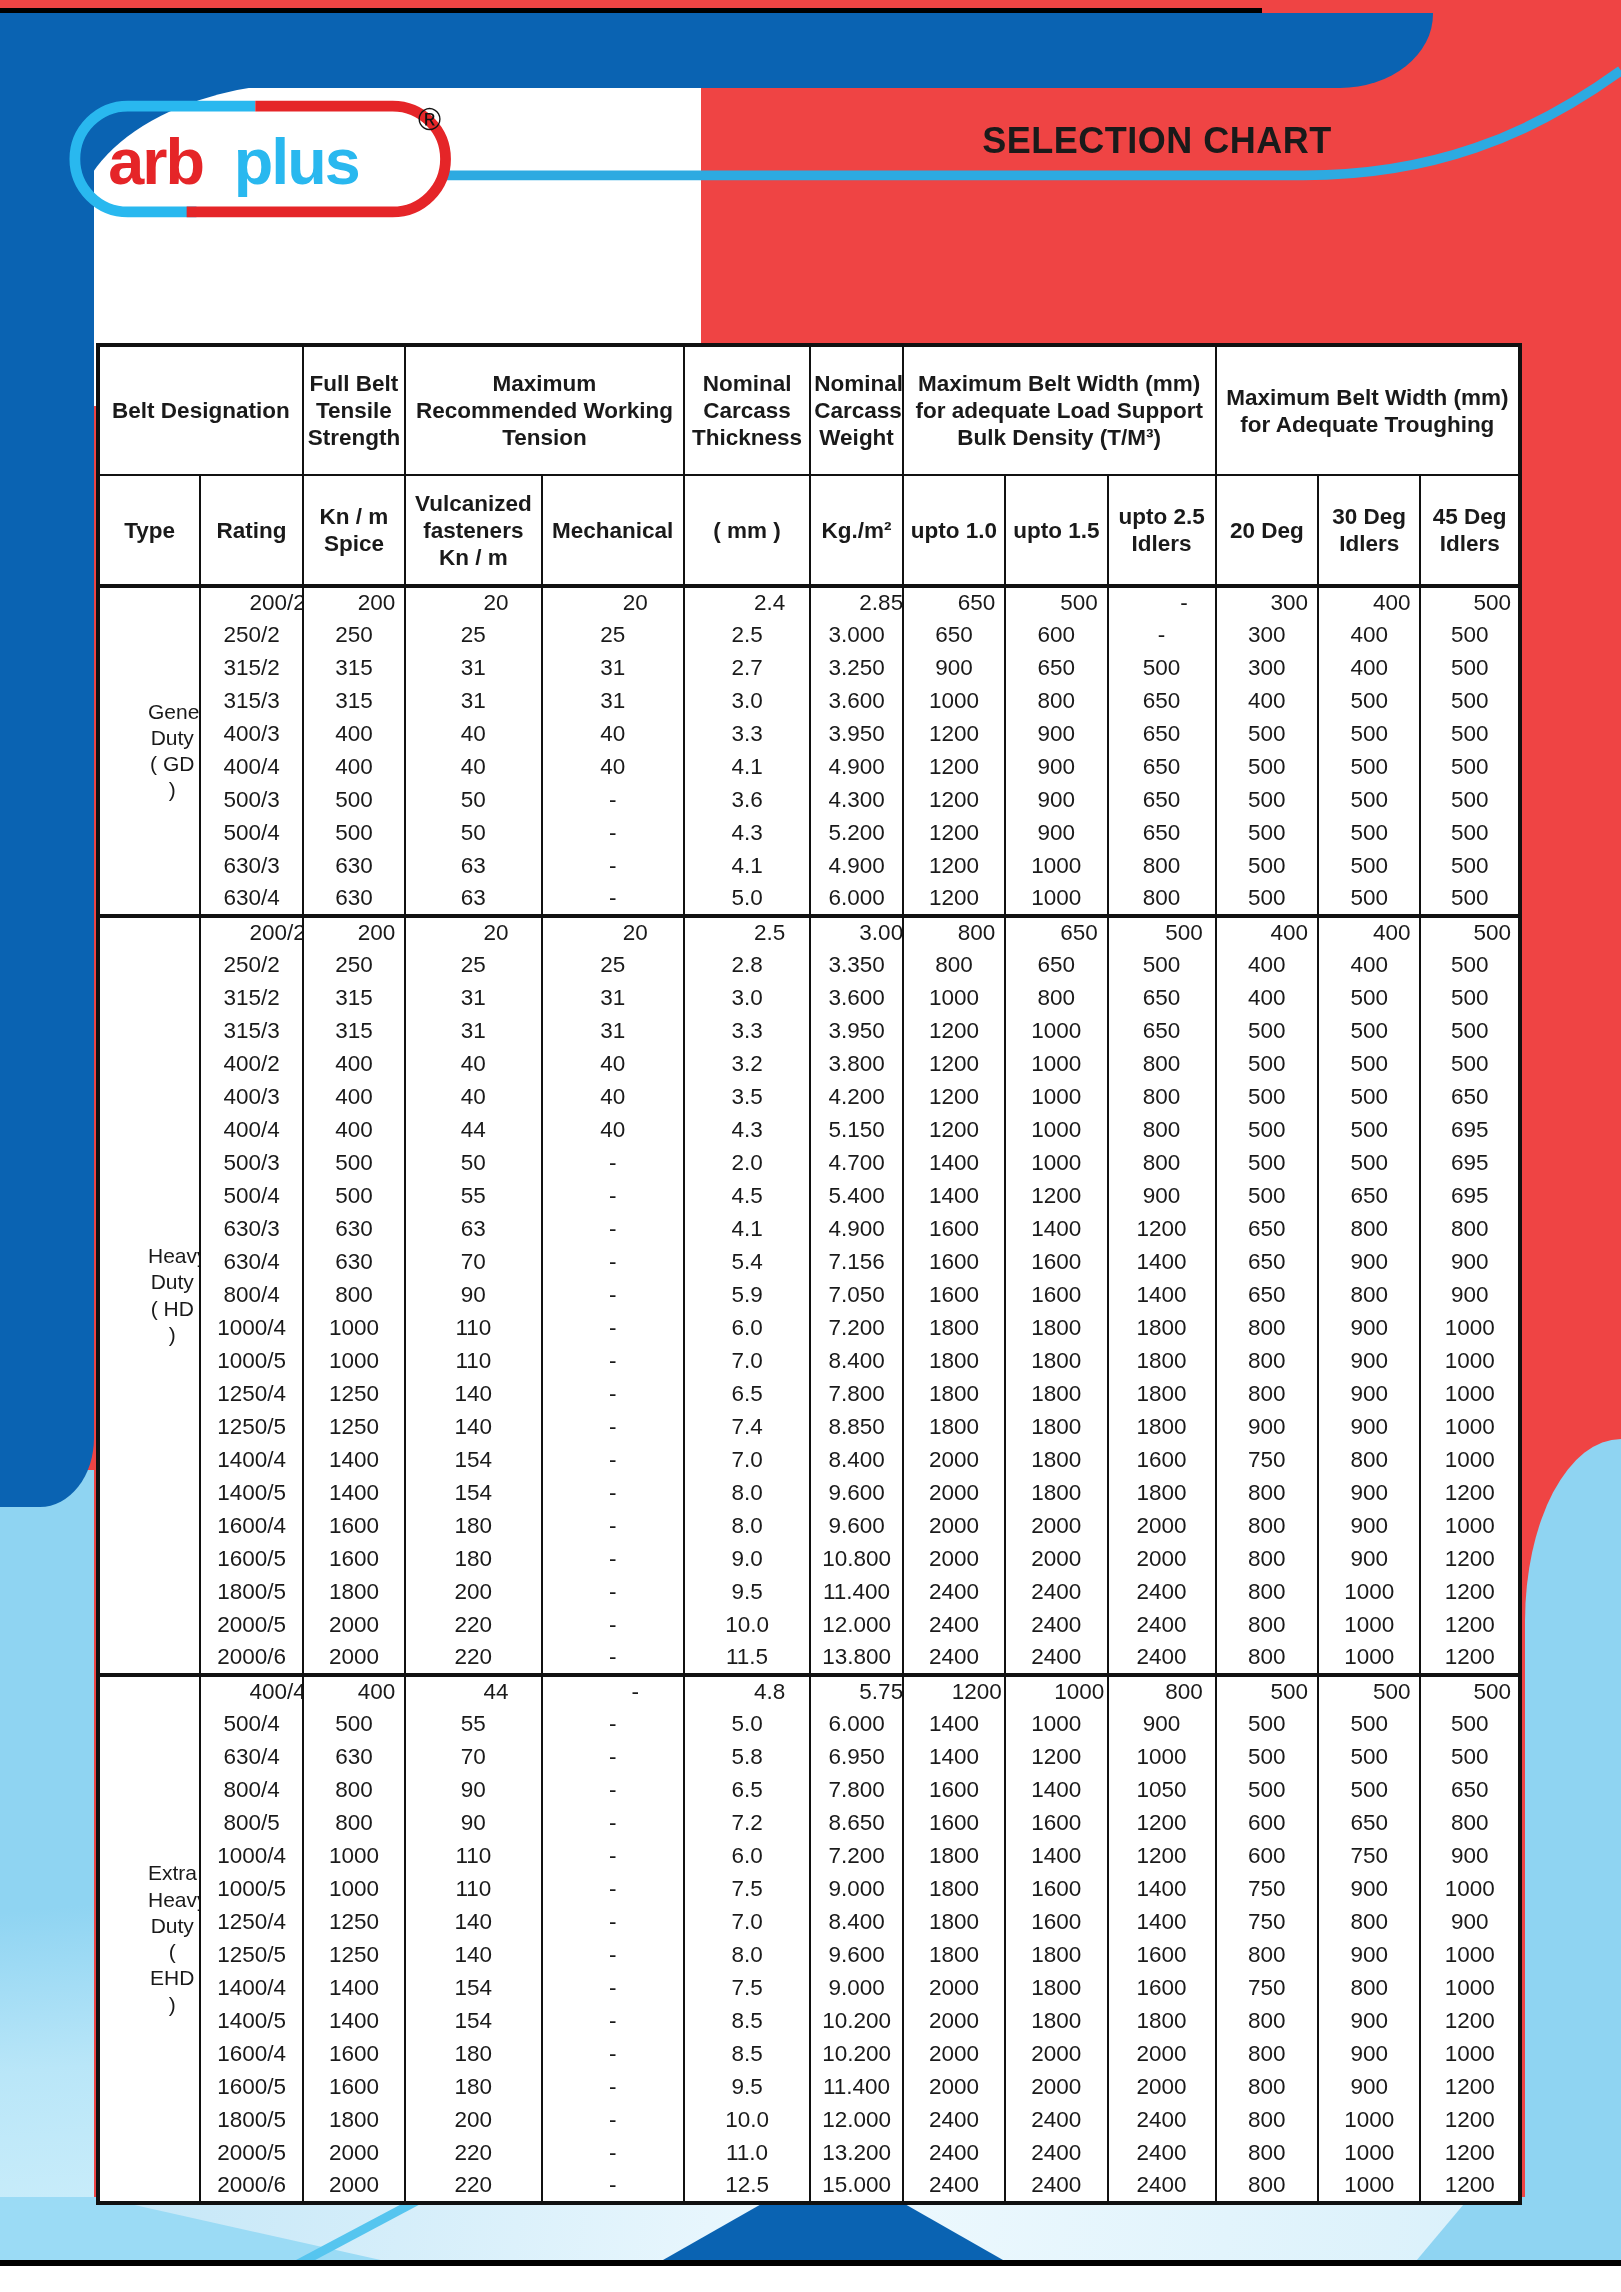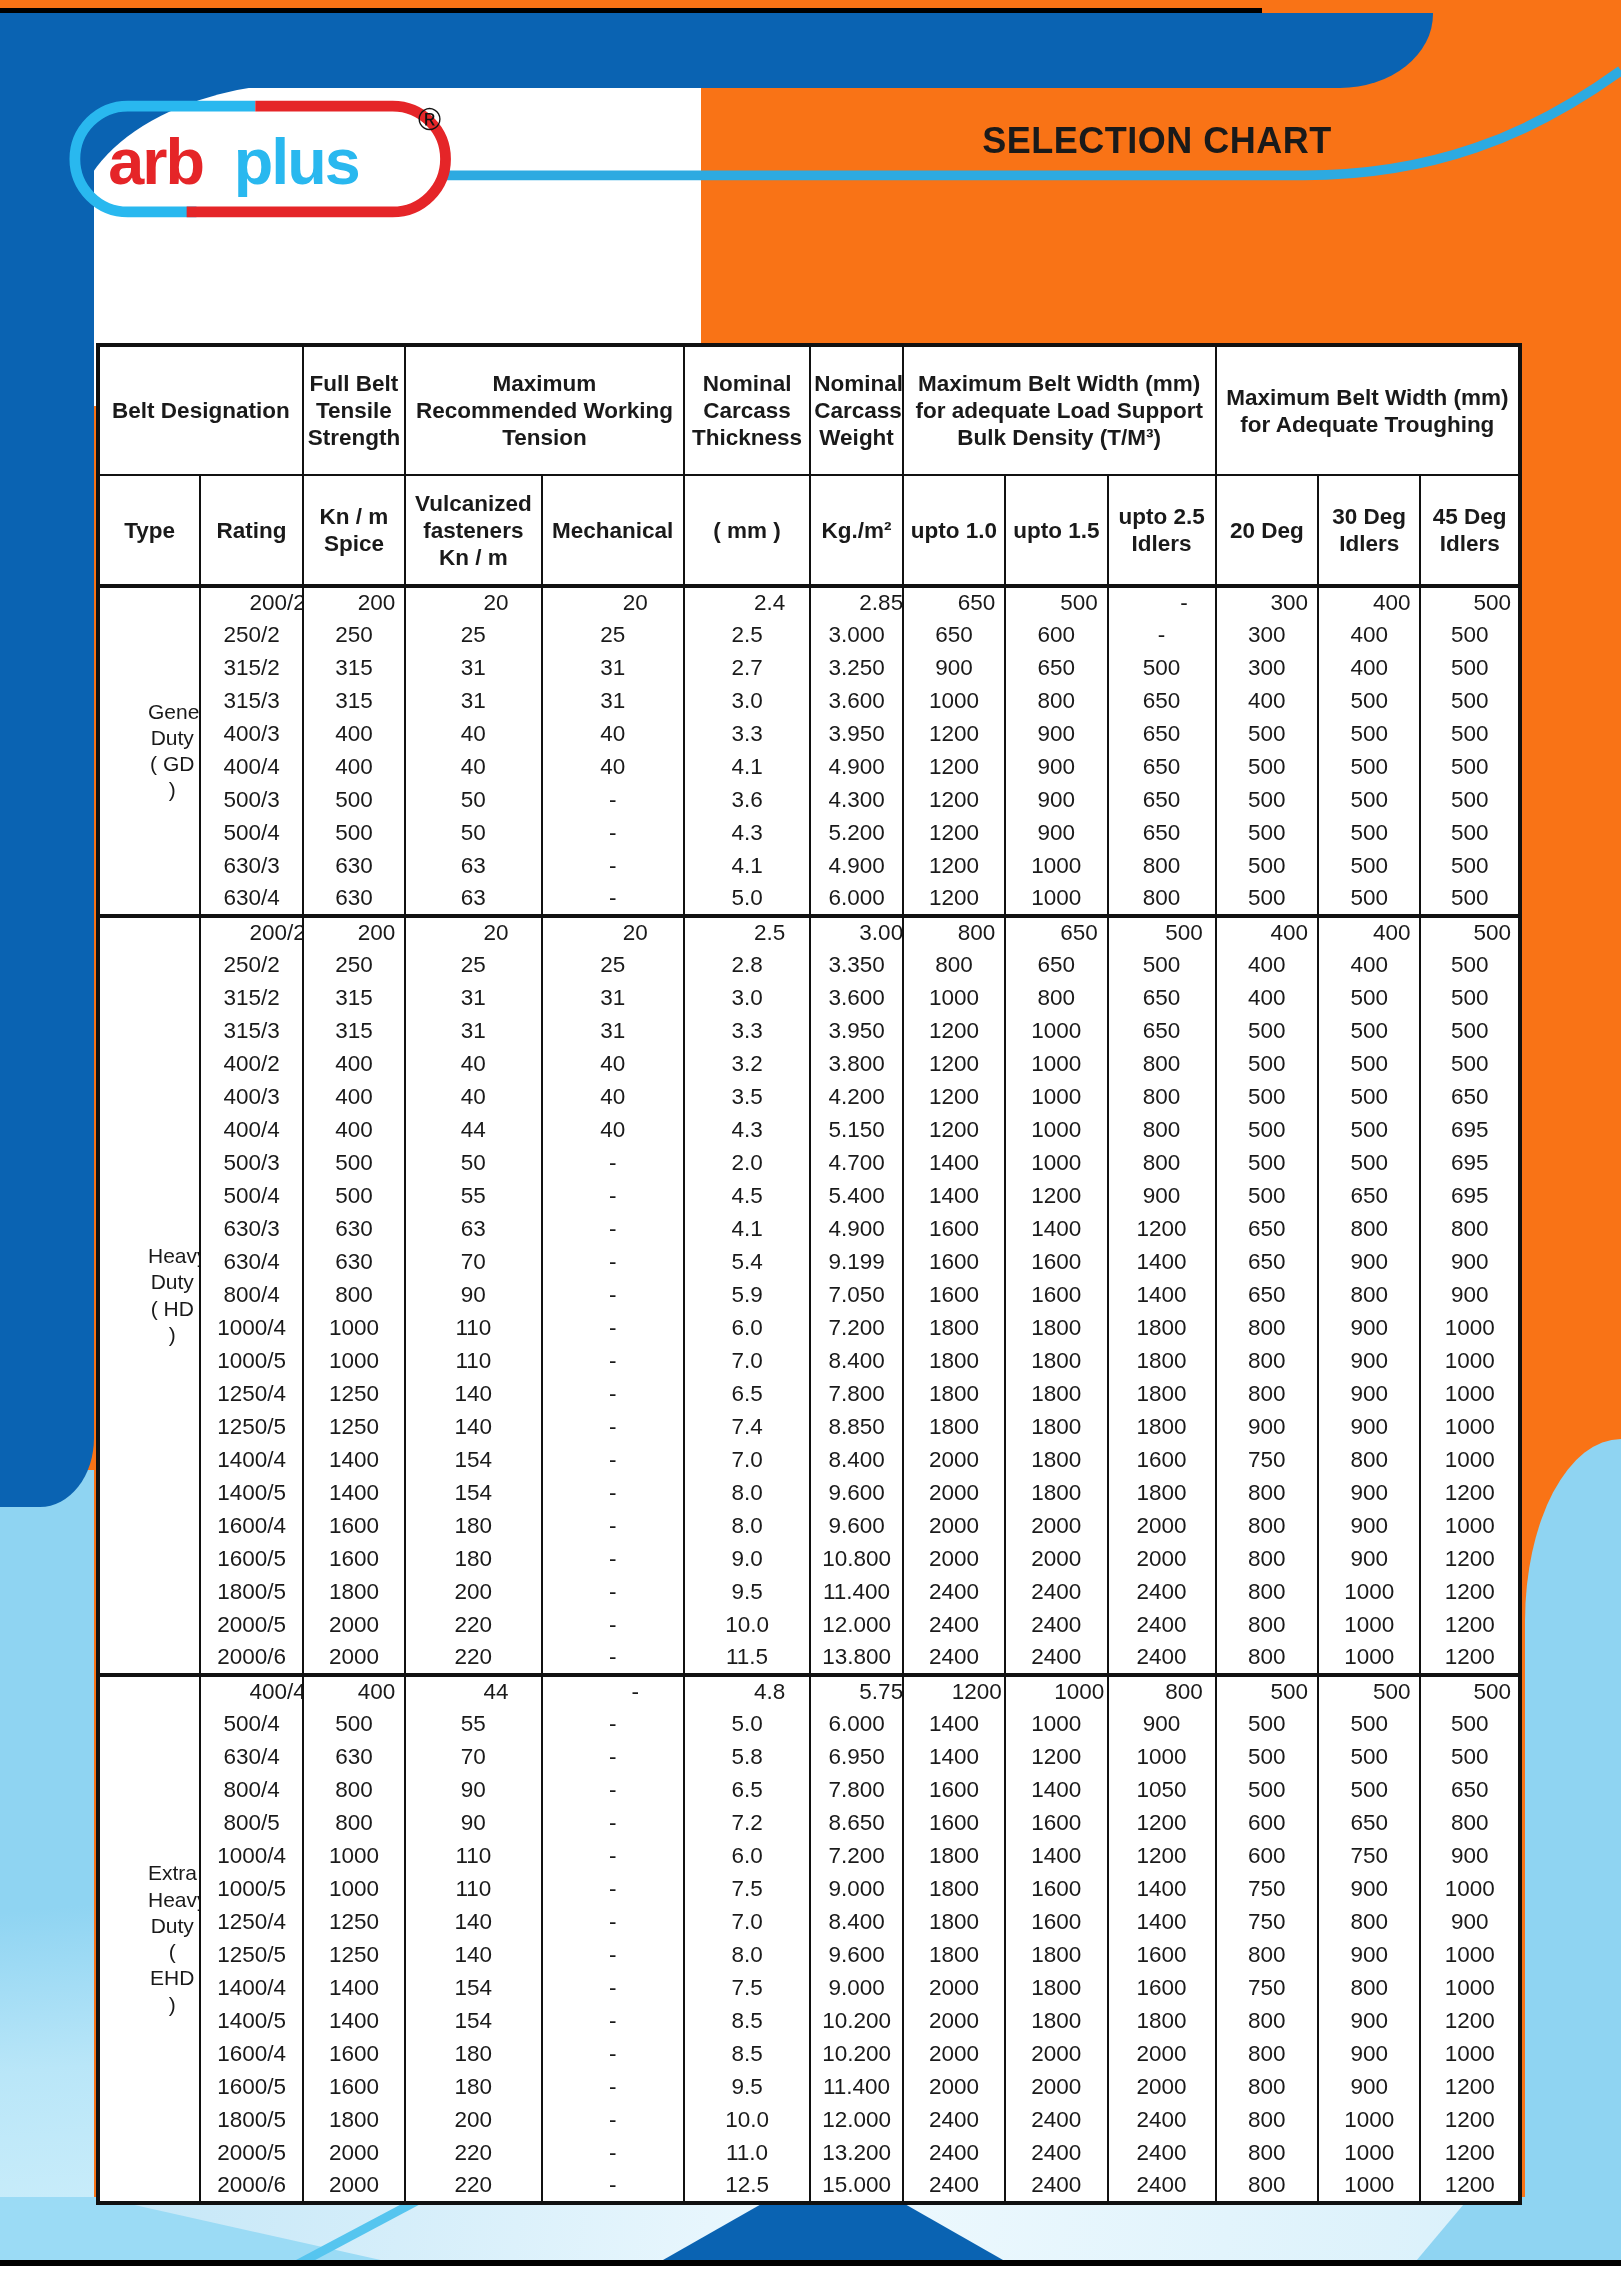--- a/index.html
+++ b/index.html
@@ -1,19 +1,19 @@
 <!DOCTYPE html>
 <html><head>
 <meta charset="utf-8">
 <style>
   html,body{margin:0;padding:0;background:#ffffff;}
   .page{
     position:relative;
     width:1621px;height:2293px;
-    background:#f97316;
+    background:#ef4444;
     overflow:hidden;
     font-family:"Liberation Sans", sans-serif;
     color:#1a1a1a;
   }
   
   .top-line{position:absolute;left:0;top:7.8px;width:1262px;height:4.9px;background:#000;z-index:4;}
   .blue-corner{position:absolute;left:0;top:12.7px;width:421px;height:250px;background:#0a63b2;z-index:1;}
   .white-swoosh{position:absolute;left:74px;top:83px;width:627px;height:323px;background:#fff;border-top-left-radius:235px 147px;z-index:2;}
   .blue-band{position:absolute;left:0;top:12.7px;width:1433px;height:75px;background:#0a63b2;border-bottom-right-radius:93px 74px;z-index:3;}
   .blue-left-col{position:absolute;left:0;top:12.7px;width:94px;height:1494px;background:#0a63b2;border-bottom-right-radius:54px 69px;z-index:3;}
@@ -419,21 +419,21 @@
             <td>650</td>
             <td>800</td>
             <td>800</td>
           </tr>
           <tr>
             <td>630/4</td>
             <td>630</td>
             <td>70</td>
             <td>-</td>
             <td>5.4</td>
-            <td>9.199</td>
+            <td>7.156</td>
             <td>1600</td>
             <td>1600</td>
             <td>1400</td>
             <td>650</td>
             <td>900</td>
             <td>900</td>
           </tr>
           <tr>
             <td>800/4</td>
             <td>800</td>

